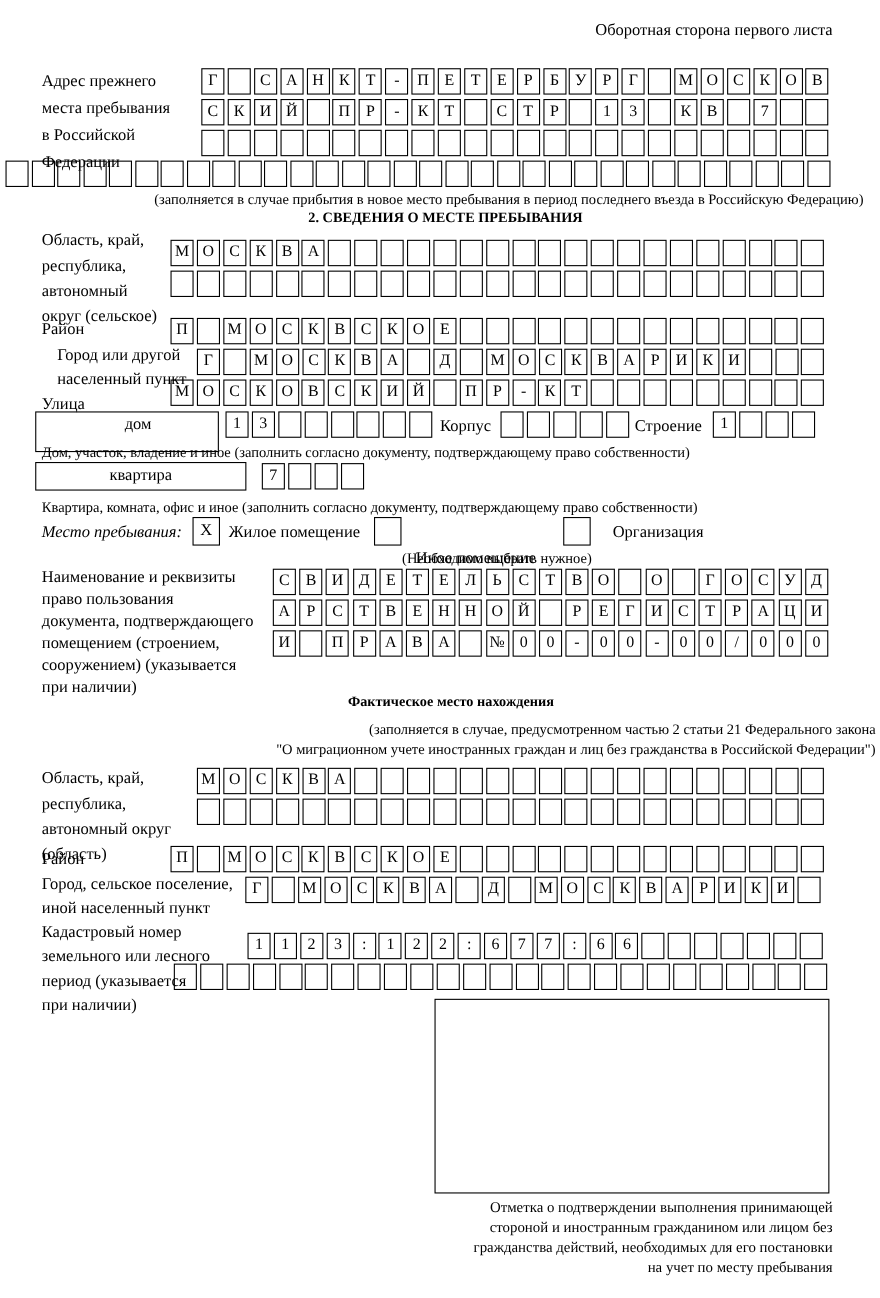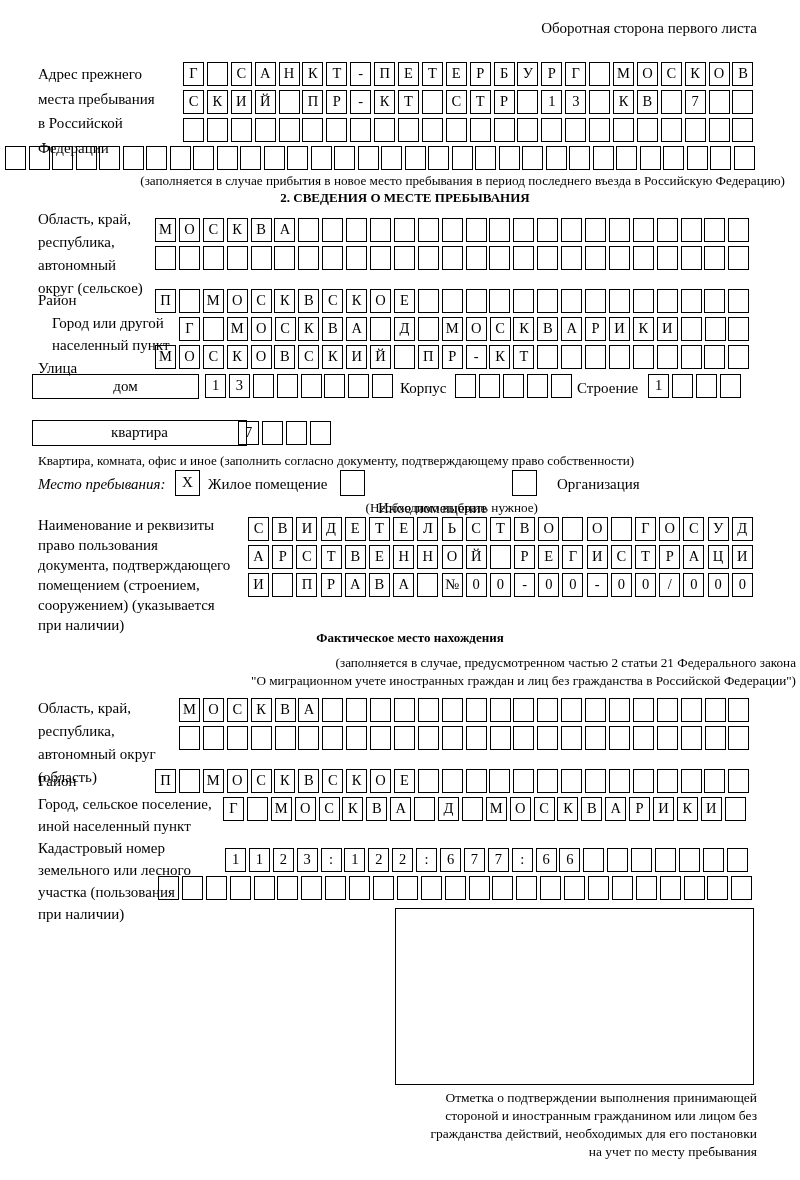--- a/index.html
+++ b/index.html
@@ -301,21 +301,21 @@
       <span class="cell"></span>
       <span class="cell"></span>
       <span class="cell"></span>
       <span class="cell"></span>
       <span class="cell"></span>
       <span class="cell"></span>
       <span class="cell"></span>
       <span class="cell"></span>
     </div>
 
-  <div class="wbox" style="left:32px; top:374px; width:167px; height:25px; line-height:22px;padding-left:20px;">дом</div>
+  <div class="wbox" style="left:32px; top:374px; width:167px; height:37px; line-height:22px;padding-left:20px;">дом</div>
   <div class="cellrow" style="left:205px; top:374px;">
       <span class="cell">1</span>
       <span class="cell">3</span>
       <span class="cell"></span>
       <span class="cell"></span>
       <span class="cell"></span>
       <span class="cell"></span>
       <span class="cell"></span>
       <span class="cell"></span>
     </div>
@@ -327,22 +327,23 @@
       <span class="cell"></span>
       <span class="cell"></span>
     </div>
   <div class="lbl" style="left:577px; top:377px;">Строение</div>
   <div class="cellrow" style="left:648px; top:374px;">
       <span class="cell">1</span>
       <span class="cell"></span>
       <span class="cell"></span>
       <span class="cell"></span>
     </div>
-
-  <div class="wbox" style="left:32px; top:420px; width:215px; height:26px; line-height:23px;">квартира</div>
+  <div class="cap" style="left:38px; top:402px;">Дом, участок, владение и иное (заполнить согласно документу, подтверждающему право собственности)</div>
+
+  <div class="wbox" style="left:32px; top:420px; width:192px; height:26px; line-height:23px;">квартира</div>
   <div class="cellrow" style="left:238px; top:421px;">
       <span class="cell">7</span>
       <span class="cell"></span>
       <span class="cell"></span>
       <span class="cell"></span>
     </div>
   <div class="cap" style="left:38px; top:452px;">Квартира, комната, офис и иное (заполнить согласно документу, подтверждающему право собственности)</div>
 
   <div class="lbl" style="left:38px; top:473px;font-style:italic;">Место пребывания:</div>
   <div class="chk" style="left:175px; top:470px;">X</div>
@@ -550,21 +551,21 @@
       <span class="cell">Р</span>
       <span class="cell">И</span>
       <span class="cell">К</span>
       <span class="cell">И</span>
       <span class="cell"></span>
     </div>
 
   <div class="lbl lh22" style="left:38px; top:837px;">
       <div>Кадастровый номер</div>
       <div>земельного или лесного</div>
-      <div>участка (пользования</div>
+      <div>период (указывается</div>
       <div>при наличии)</div>
     </div>
   <div class="cellrow" style="left:225px; top:848px;">
       <span class="cell">1</span>
       <span class="cell">1</span>
       <span class="cell">2</span>
       <span class="cell">3</span>
       <span class="cell">:</span>
       <span class="cell">1</span>
       <span class="cell">2</span>

